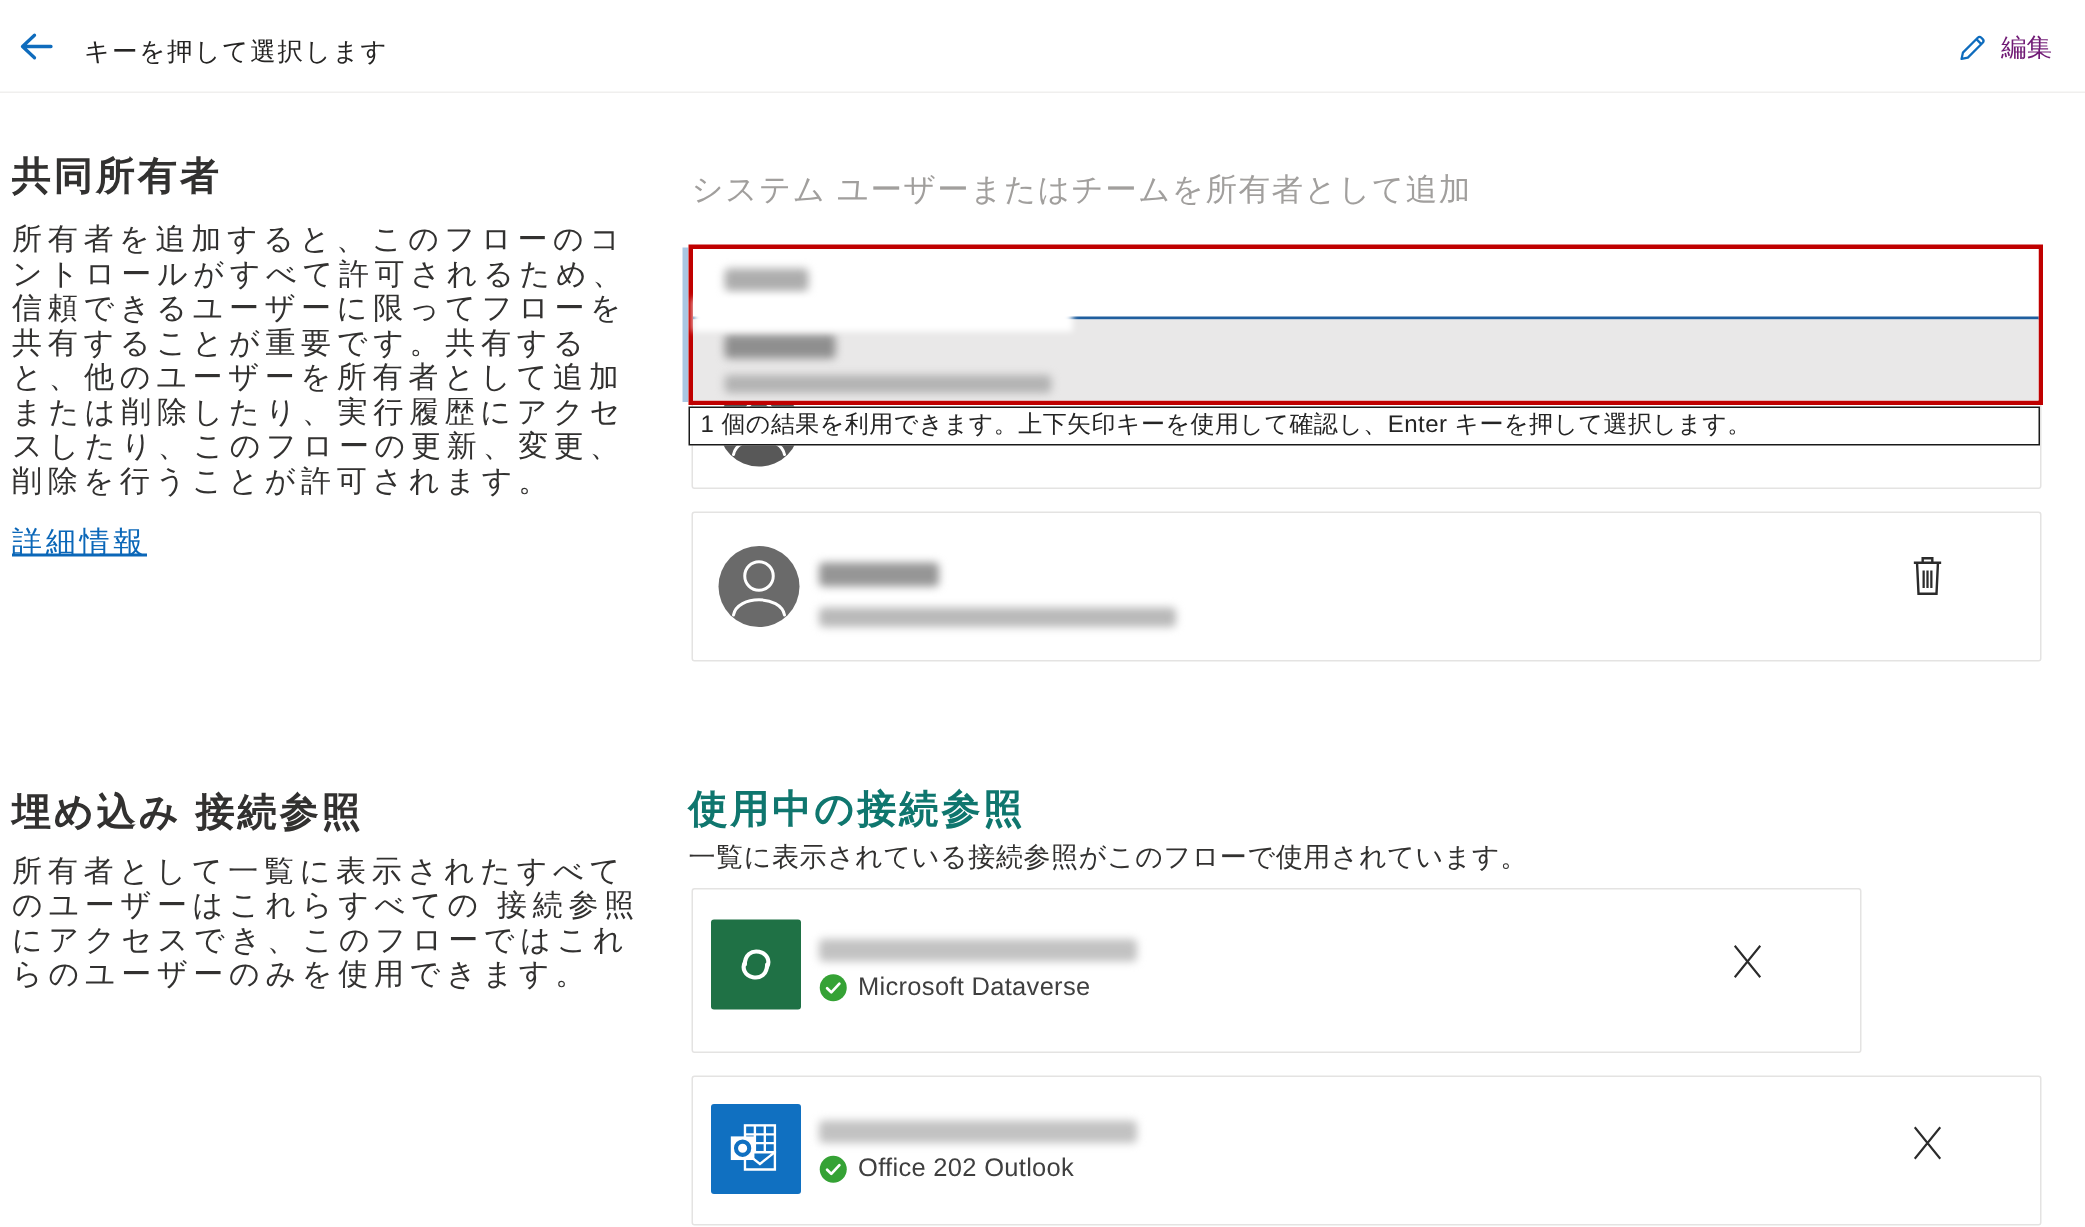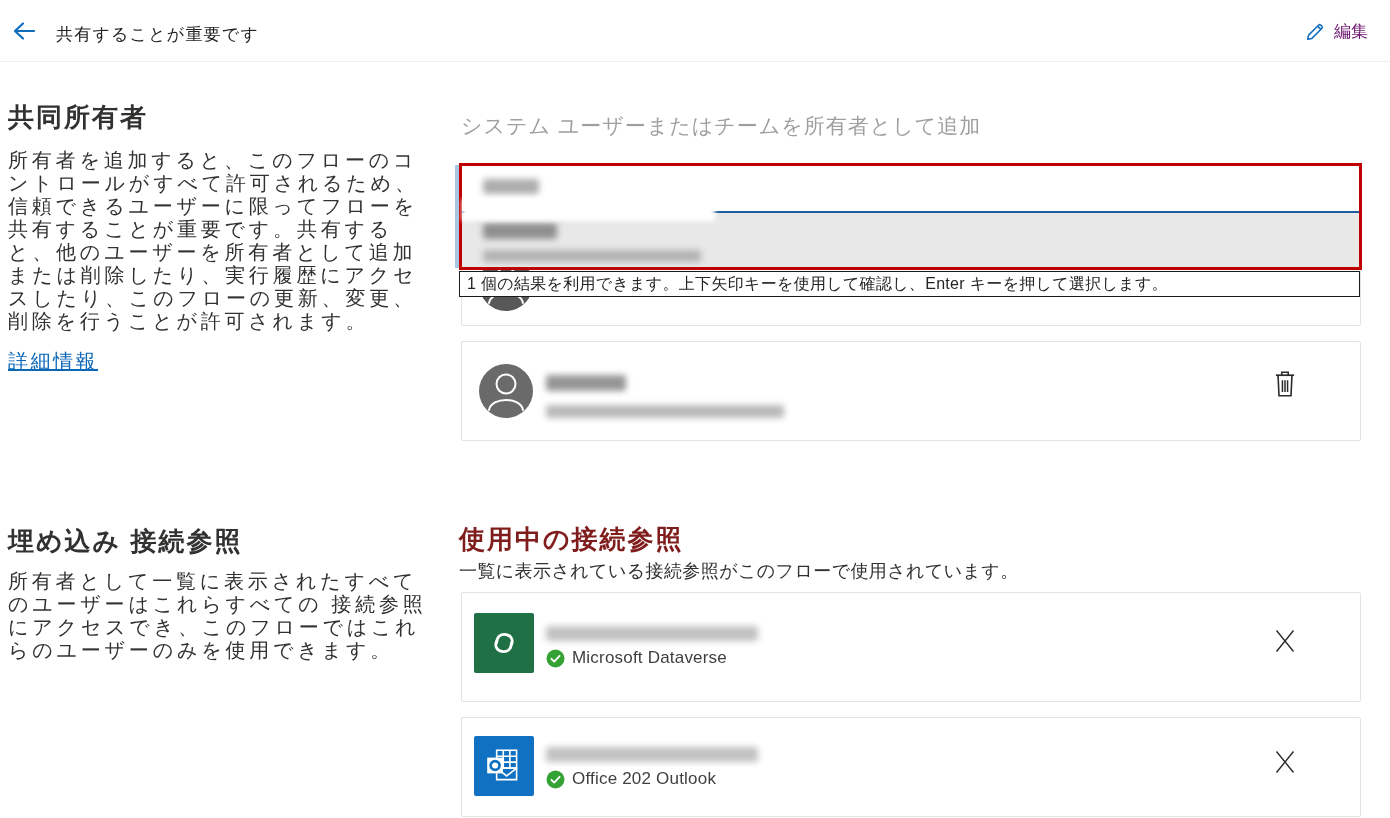--- a/index.html
+++ b/index.html
@@ -34,23 +34,23 @@
   .input-underline { position:absolute; left:0; right:0; top:45px; height:2px; background:#1f5e9e; }
   .suggestion { position:absolute; left:0; right:0; top:47px; bottom:0; background:#e9e8e8; cursor:pointer; }
   .sugg-name-blob { left:21px; top:10px; width:74px; height:16px; background:#8f8f8f; }
   .sugg-email-blob { left:21px; top:37px; width:218px; height:12px; background:#b3b3b3; }
   .sr-status { position:absolute; left:459px; top:271px; width:901px; height:26px; background:#fff; border:1px solid #1a1a1a;
                z-index:4; font-size:16px; line-height:24px; padding-left:7px; letter-spacing:0.3px; color:#242424; white-space:nowrap; overflow:hidden; }
   .name-blob-2 { left:84px; top:33px; width:80px; height:16px; background:#969696; }
   .email-blob-2 { left:84px; top:63px; width:238px; height:13px; background:#b9b9b9; }
   .trash-btn { position:absolute; right:62px; top:27px; width:26px; height:30px; cursor:pointer; }
   
-  .conn-heading { position:absolute; left:459px; top:522px; font-size:26px; font-weight:bold; letter-spacing:2px; color:#7f1d1d; }
+  .conn-heading { position:absolute; left:459px; top:522px; font-size:26px; font-weight:bold; letter-spacing:2px; color:#0f766e; }
   .conn-subtitle { position:absolute; left:459px; top:559px; font-size:18px; letter-spacing:0.4px; color:#323130; }
-  .conn-card-1 { left:461px; top:592px; width:900px; height:110px; }
+  .conn-card-1 { left:461px; top:592px; width:780px; height:110px; }
   .conn-card-2 { left:461px; top:717px; width:900px; height:100px; }
   .conn-icon { position:absolute; left:12px; width:60px; height:60px; border-radius:2px; display:flex; align-items:center; justify-content:center; }
   .conn-icon-1 { top:20px; background:#1f7145; }
   .conn-icon-2 { top:18px; background:#1070c1; }
   .conn-email-blob { left:84px; width:212px; height:15px; background:#c2c2c2; }
   .conn-email-1 { top:33px; } .conn-email-2 { top:29px; }
   .conn-check-row { position:absolute; left:84px; display:flex; align-items:center; gap:7px; }
   .conn-check-1 { top:55px; } .conn-check-2 { top:51px; }
   .conn-api-label { font-size:17px; color:#3f3f3f; letter-spacing:0.2px; }
   .close-btn { position:absolute; right:62px; width:26px; height:28px; cursor:pointer; }
@@ -60,21 +60,21 @@
 <body>
 
 <div class="canvas">
 
   <div class="header">
     <div class="back-btn">
       <svg width="28" height="28" viewBox="0 0 28 28">
         <path d="M24 14 H5.5 M13 6.5 L5 14 L13 21.5" stroke="#0f6cbd" stroke-width="2.2" fill="none" stroke-linecap="round" stroke-linejoin="round"></path>
       </svg>
     </div>
-    <div class="page-title">共有することが重要です</div>
+    <div class="page-title">キーを押して選択します</div>
     <div class="edit-btn">
       <svg width="20" height="20" viewBox="0 0 20 20">
         <path d="M12.6 4.1 l3.3 3.3 M3.6 13.1 L13.5 3.2 a1.7 1.7 0 0 1 2.4 0 l0.9 0.9 a1.7 1.7 0 0 1 0 2.4 L6.9 16.4 L2.7 17.3 Z" stroke="#0f6cbd" stroke-width="1.5" fill="none" stroke-linecap="round" stroke-linejoin="round"></path>
       </svg>
       <span>編集</span>
     </div>
   </div>
 
   <div class="sec-heading" style="top:100px;">共同所有者</div>
   <div class="sec-para" style="top:149px;">所有者を追加すると、このフローのコ

